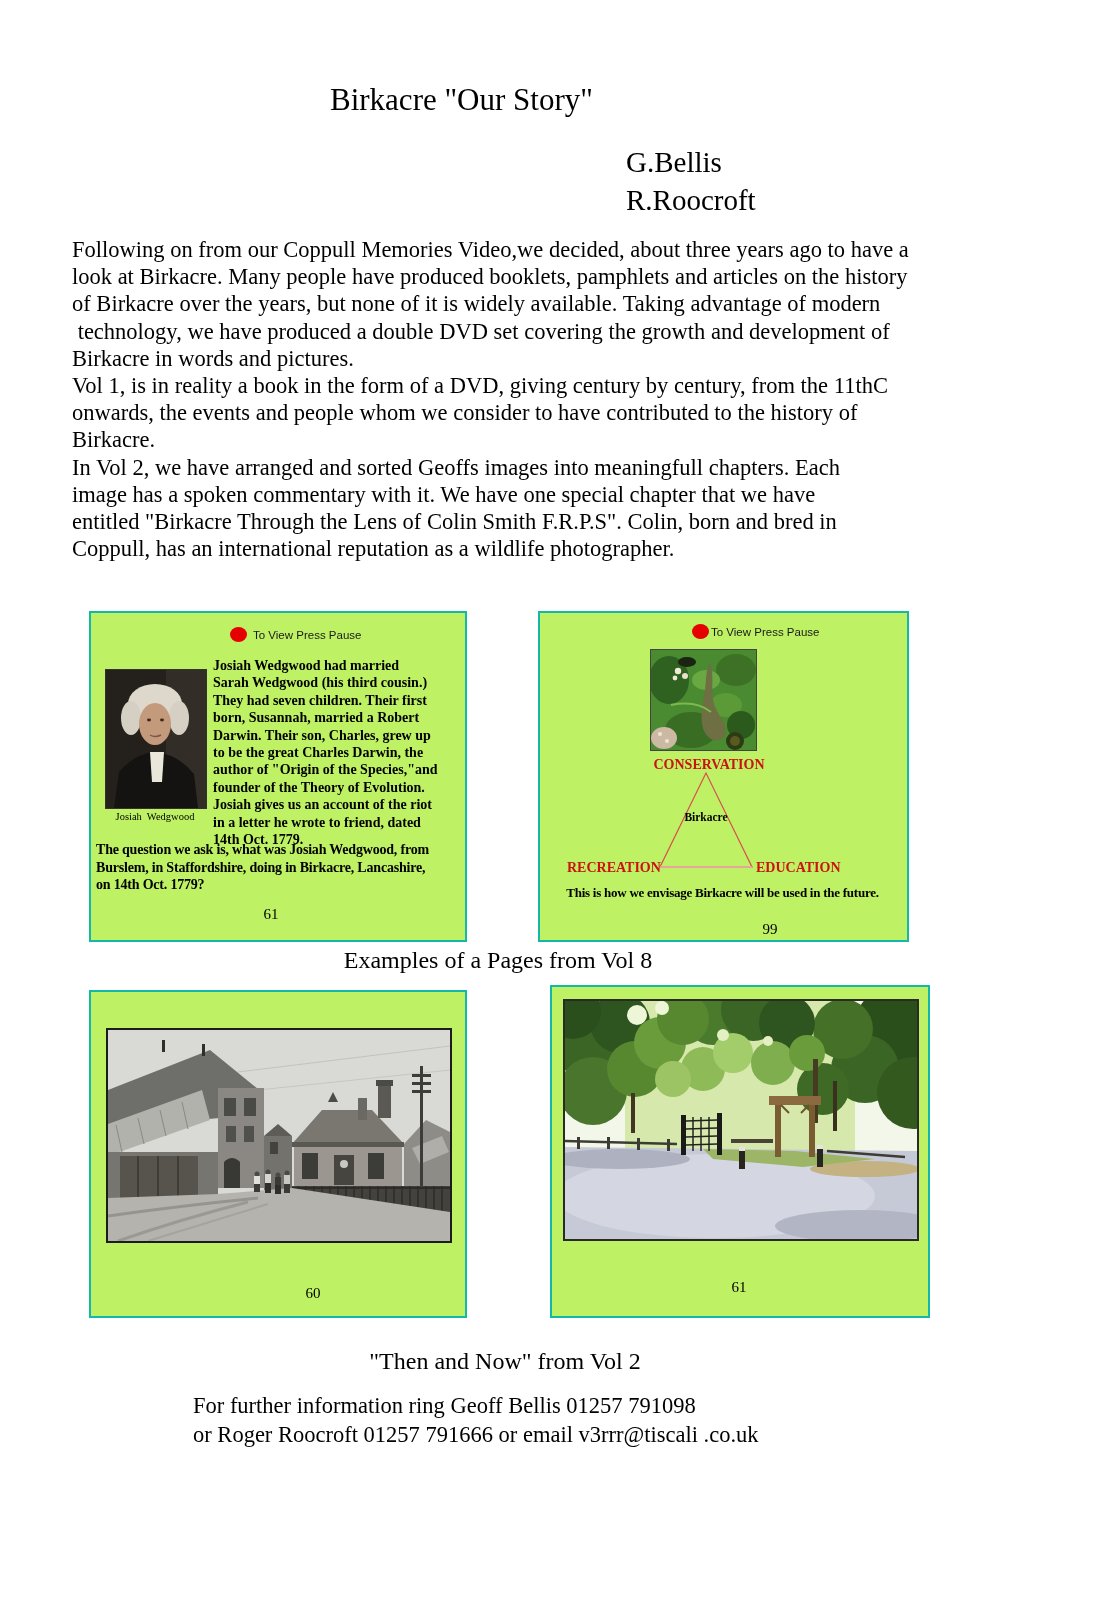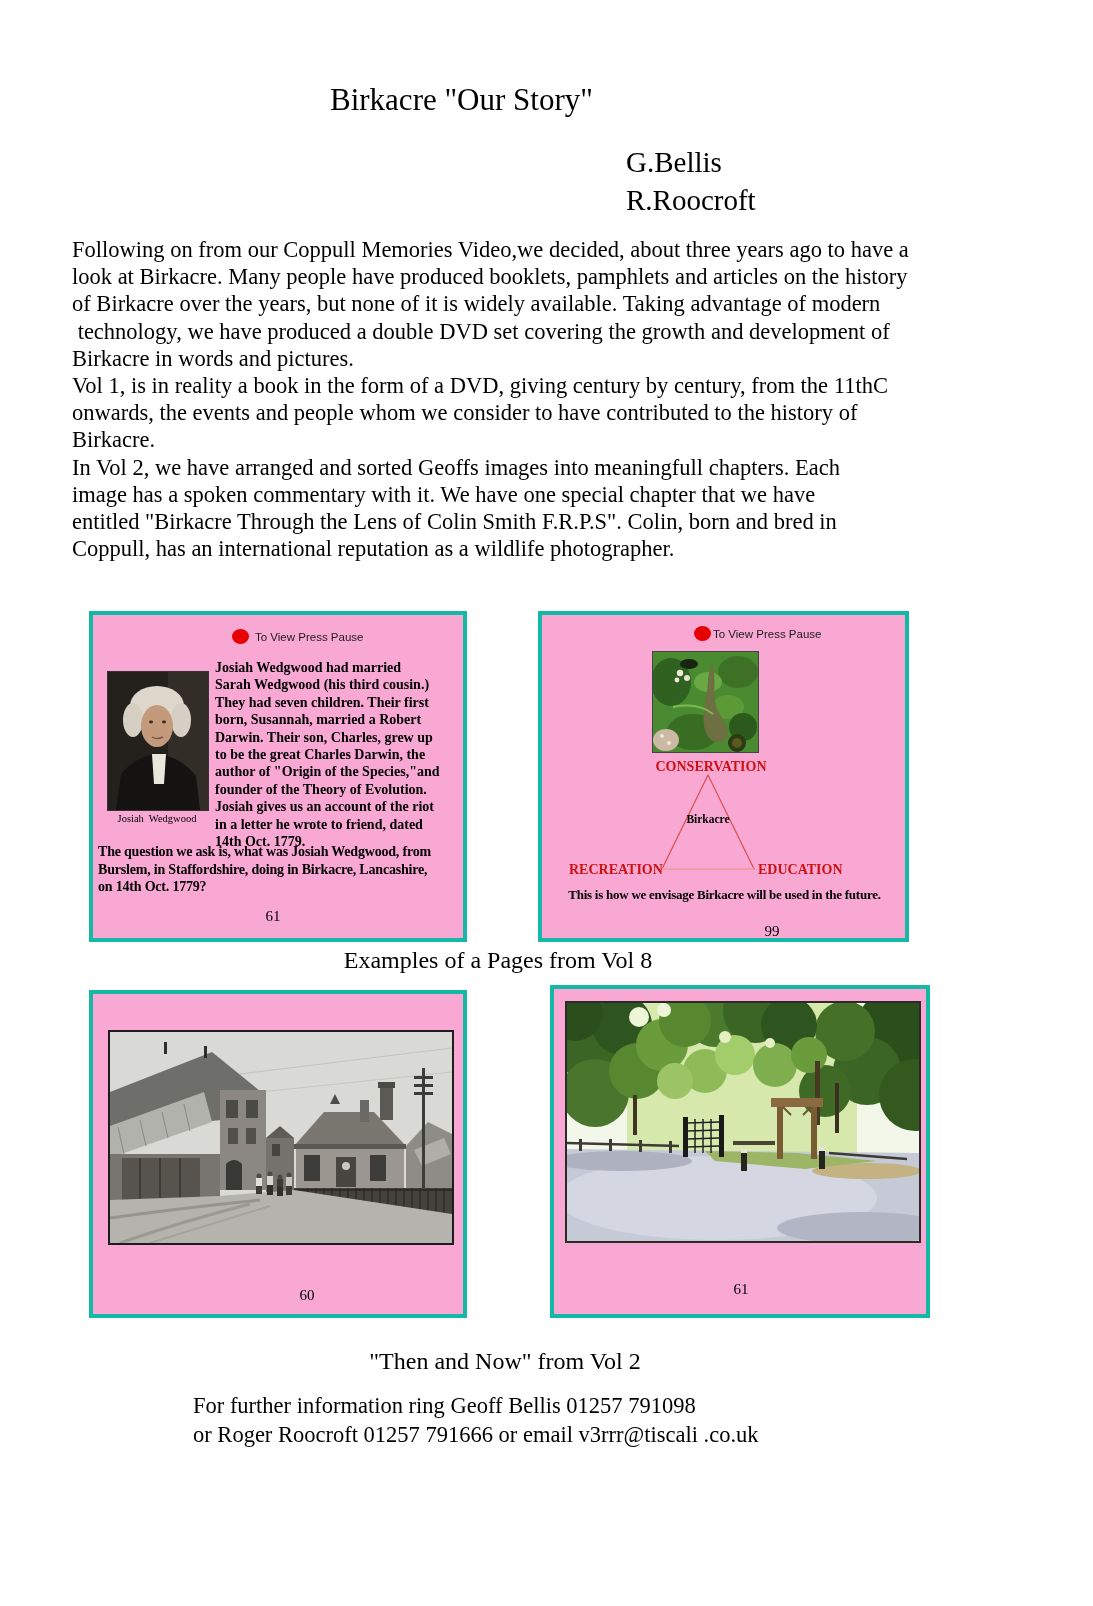--- a/index.html
+++ b/index.html
@@ -2,21 +2,21 @@
 <html><head>
 <meta charset="utf-8">
 <style>
   html,body{margin:0;padding:0;background:#ffffff;}
   .page{position:relative;width:1093px;height:1606px;background:#ffffff;
         font-family:"Liberation Serif",serif;color:#000;overflow:hidden;}
   .abs{position:absolute;}
   .page-title{font-size:31px;white-space:pre;}
   .authors{font-size:29px;line-height:38px;white-space:pre-line;}
   .intro{font-size:22.5px;line-height:27.2px;white-space:pre;}
-  .frame-box{border:4px solid #14b8a6;background:#f9a8d4;box-sizing:border-box;}
+  .frame-box{border:2px solid #14b8a6;background:#bef264;box-sizing:border-box;}
   .pause-row{display:flex;align-items:center;gap:6px;}
   .pause-dot{width:17px;height:15px;border-radius:50%;background:#e60000;flex:0 0 auto;}
   .pause-label{font-family:"Liberation Sans",sans-serif;font-size:11.5px;color:#1a1a1a;white-space:pre;}
   .portrait-frame{border:1px solid #333;background:#2a2722;line-height:0;}
   .portrait-caption{font-size:10.5px;text-align:center;white-space:pre;}
   .slide-body{font-weight:bold;font-size:14px;line-height:17.4px;white-space:pre;}
   .slide-question{font-weight:bold;font-size:14px;line-height:17.6px;letter-spacing:-0.2px;white-space:pre;}
   .pagenum{font-weight:normal;font-size:15px;text-align:center;}
   .tri-label{color:#cc1111;font-weight:bold;font-size:14px;white-space:pre;}
   .birkacre-label{font-weight:bold;font-size:11.5px;text-align:center;}
@@ -230,21 +230,21 @@
             <rect x="157" y="153" width="6" height="10" fill="#2e2e2a"></rect>
           <circle cx="170" cy="145" r="2.5" fill="#4c4a46"></circle>
             <rect x="167" y="147" width="6" height="8" fill="#3a3a36"></rect>
             <rect x="167" y="155" width="6" height="9" fill="#2e2e2a"></rect>
           <circle cx="179" cy="143" r="2.5" fill="#4c4a46"></circle>
             <rect x="176" y="145" width="6" height="9" fill="#c9c7c0"></rect>
             <rect x="176" y="154" width="6" height="9" fill="#3a3a36"></rect>
         </g>
       </svg>
     </div>
-    <div class="abs pagenum" style="left:0;top:293px;width:428px;">60</div>
+    <div class="abs pagenum" style="left:0;top:293px;width:428px;padding-left:8px;">60</div>
   </div>
 
   <div class="abs frame-box" style="left:550px;top:985px;width:380px;height:333px;">
     <div class="abs photo-frame" style="left:11px;top:12px;border:2px solid #2a2a28;">
       <svg width="352" height="238" viewBox="0 0 352 238">
         <rect width="352" height="238" fill="#f2f7ea"></rect>
         <rect x="60" y="0" width="230" height="150" fill="#d6e8ac"></rect>
 
         <polygon points="0,146 352,150 352,238 0,238" fill="#c6cad6"></polygon>
         <ellipse cx="150" cy="195" rx="160" ry="42" fill="#d4d7e1"></ellipse>

